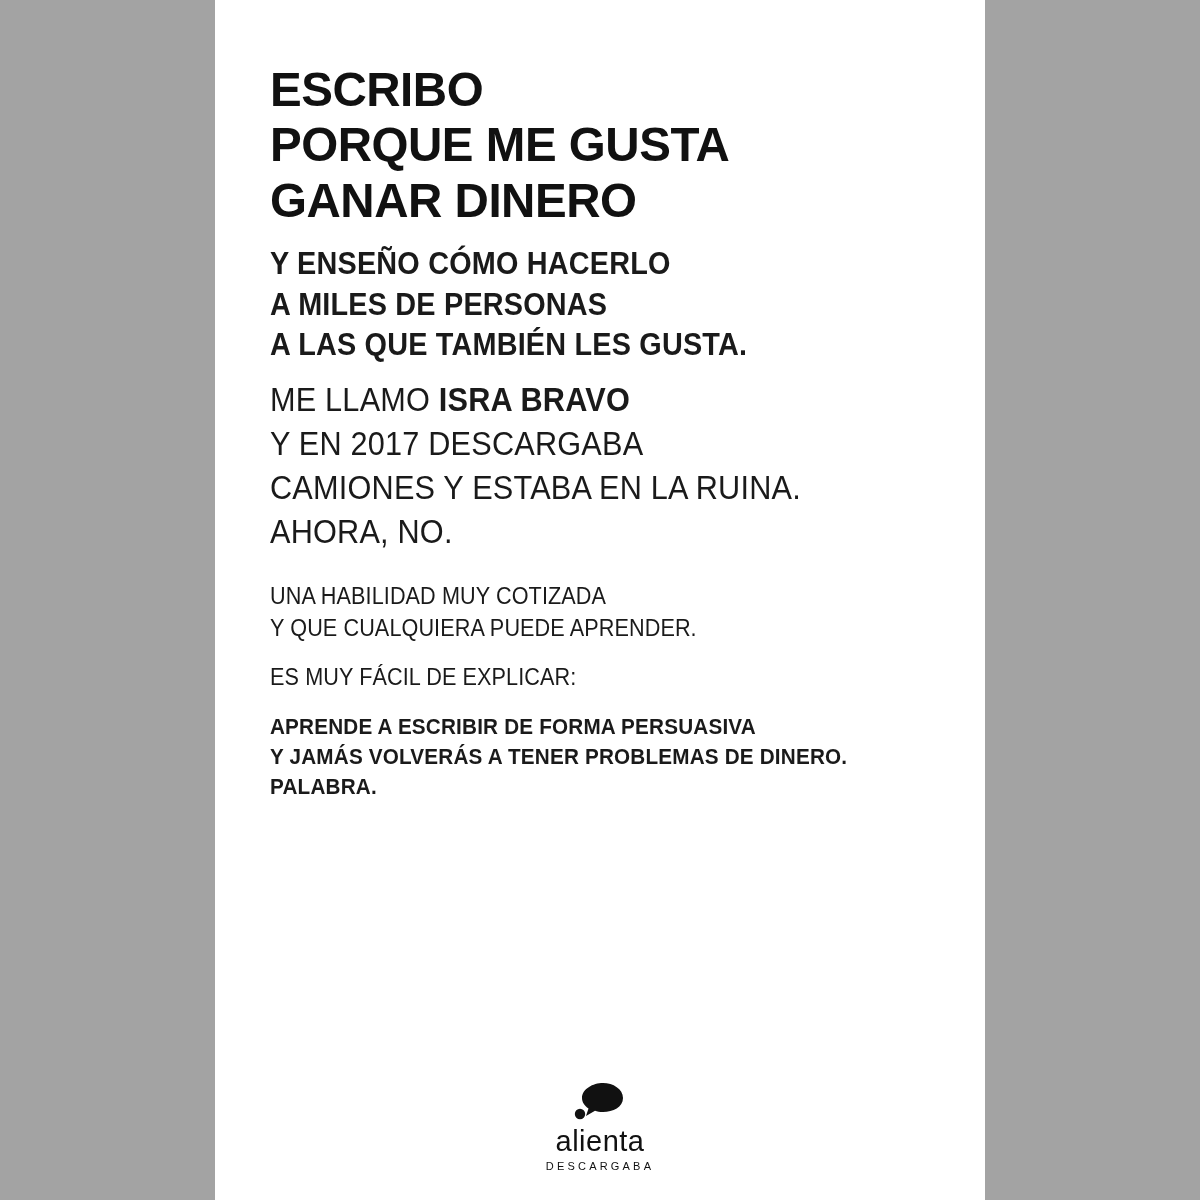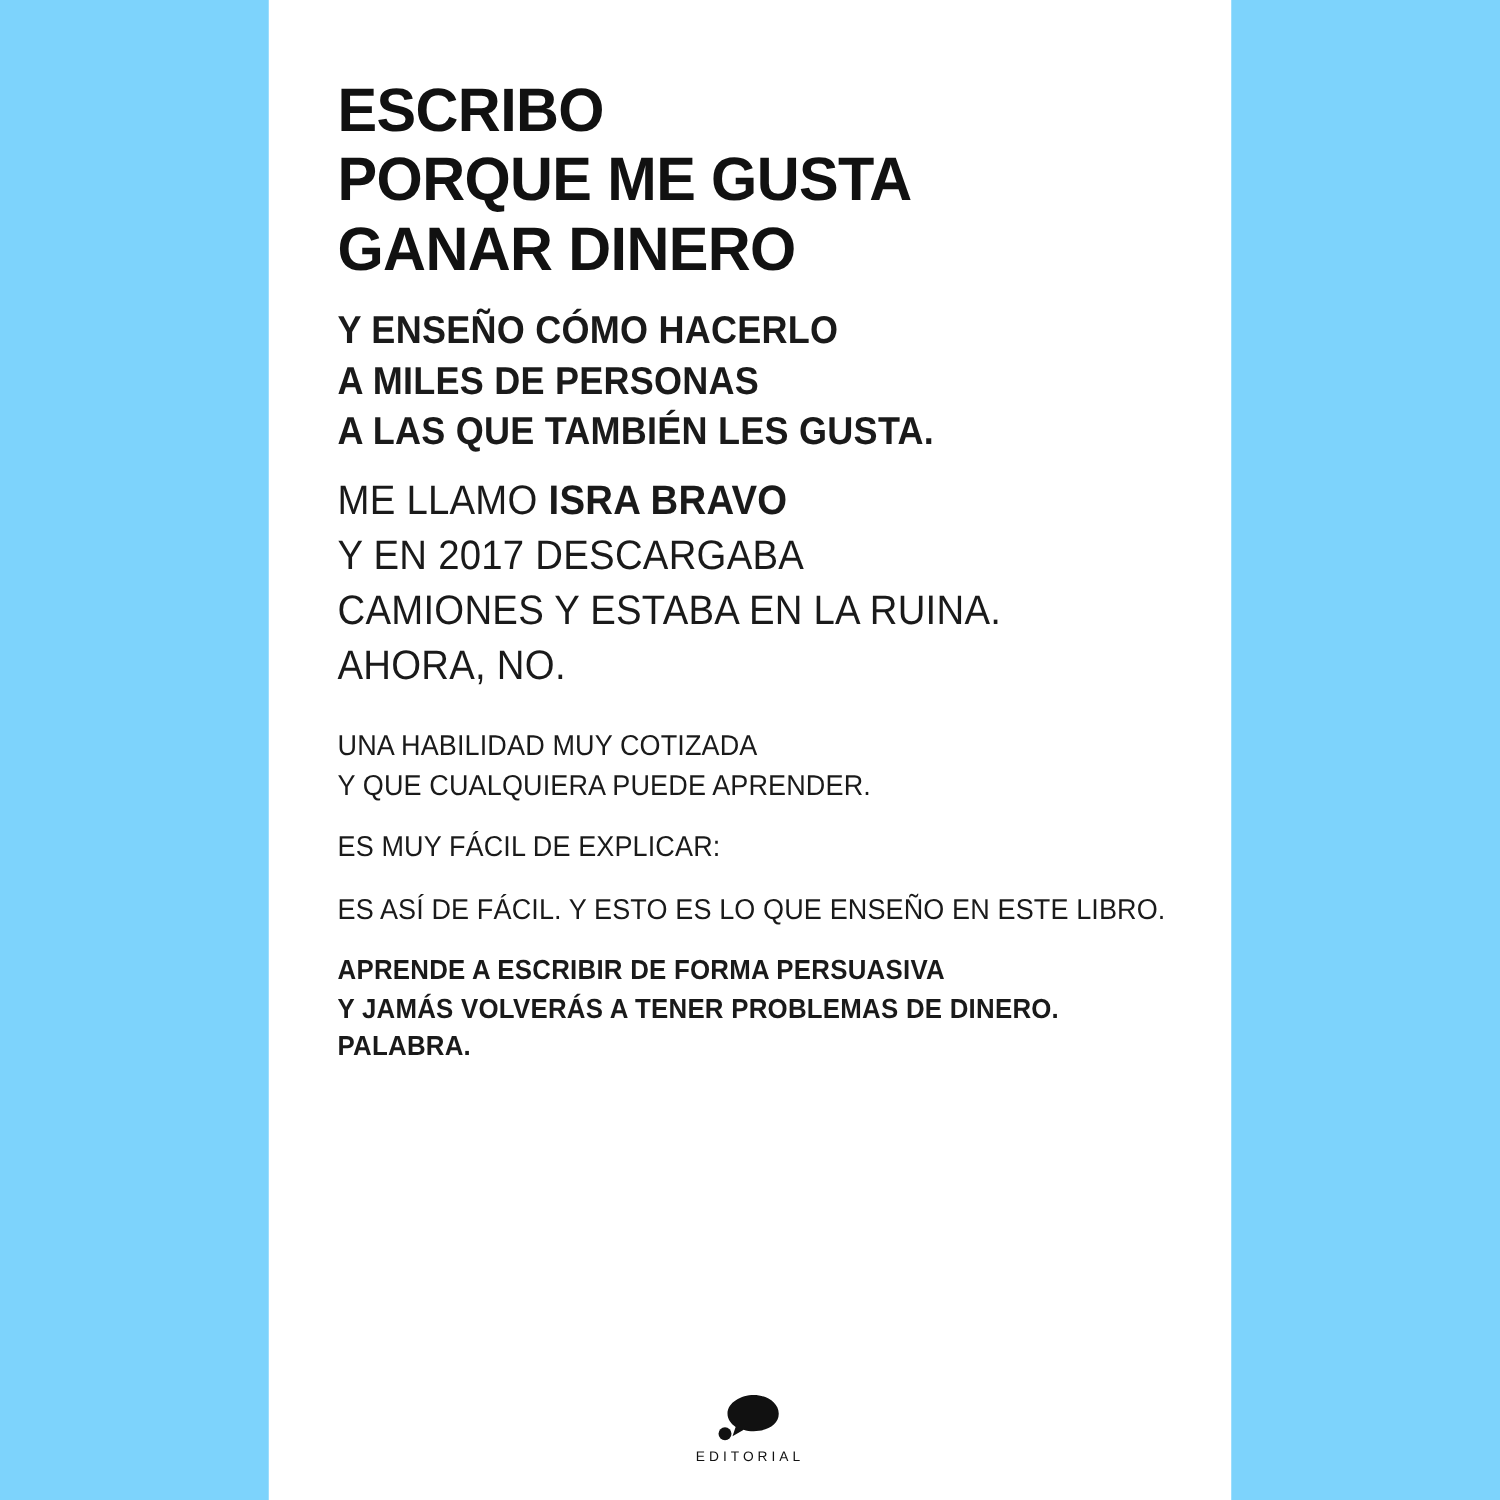--- a/index.html
+++ b/index.html
@@ -10,21 +10,21 @@
   body {
     width: 1200px;
     height: 1200px;
     font-family: "Liberation Sans", sans-serif;
     overflow: hidden;
   }
   .page {
     position: relative;
     width: 1200px;
     height: 1200px;
-    background: #7dd3fc;
+    background: #a3a3a3;
   }
   .cover {
     position: absolute;
     left: 215px;
     top: 0;
     width: 770px;
     height: 1200px;
     background: #ffffff;
     box-sizing: border-box;
     padding: 48px 60px 20px 55px;
@@ -149,34 +149,32 @@
         <div class="para-line">UNA HABILIDAD MUY COTIZADA</div>
         <div class="para-line">Y QUE CUALQUIERA PUEDE APRENDER.</div>
       </div>
 
 
       <div class="para">
         <div class="para-line">ES MUY FÁCIL DE EXPLICAR:</div>
       </div>
 
 
-      <div class="para">
-        <div class="para-line">ES ASÍ DE FÁCIL. Y ESTO ES LO QUE ENSEÑO EN ESTE LIBRO.</div>
-      </div>
 
       <div class="para bold">
         <div class="para-line">APRENDE A ESCRIBIR DE FORMA PERSUASIVA</div>
         <div class="para-line">Y JAMÁS VOLVERÁS A TENER PROBLEMAS DE DINERO.</div>
         <div class="para-line">PALABRA.</div>
       </div>
 
     </div>
 
     <div class="logo-area">
       <svg class="logo-mark" viewBox="0 0 54 40">
         <path d="M30 2 C40 2 50 8 50 17 C50 26 40 31 30 31 C27 31 24 30.5 22 29.7 L13 35 L15.5 27.5 C11.5 24.8 9 21.2 9 17 C9 8 20 2 30 2 Z" fill="#111111"></path>
         <circle cx="7" cy="33" r="5.2" fill="#111111"></circle>
       </svg>
-      <div class="logo-sub">EDITORIAL</div>
+      <div class="logo-name">alienta</div>
+      <div class="logo-sub">DESCARGABA</div>
     </div>
 
   </div>
 </div>
 
 </body></html>

